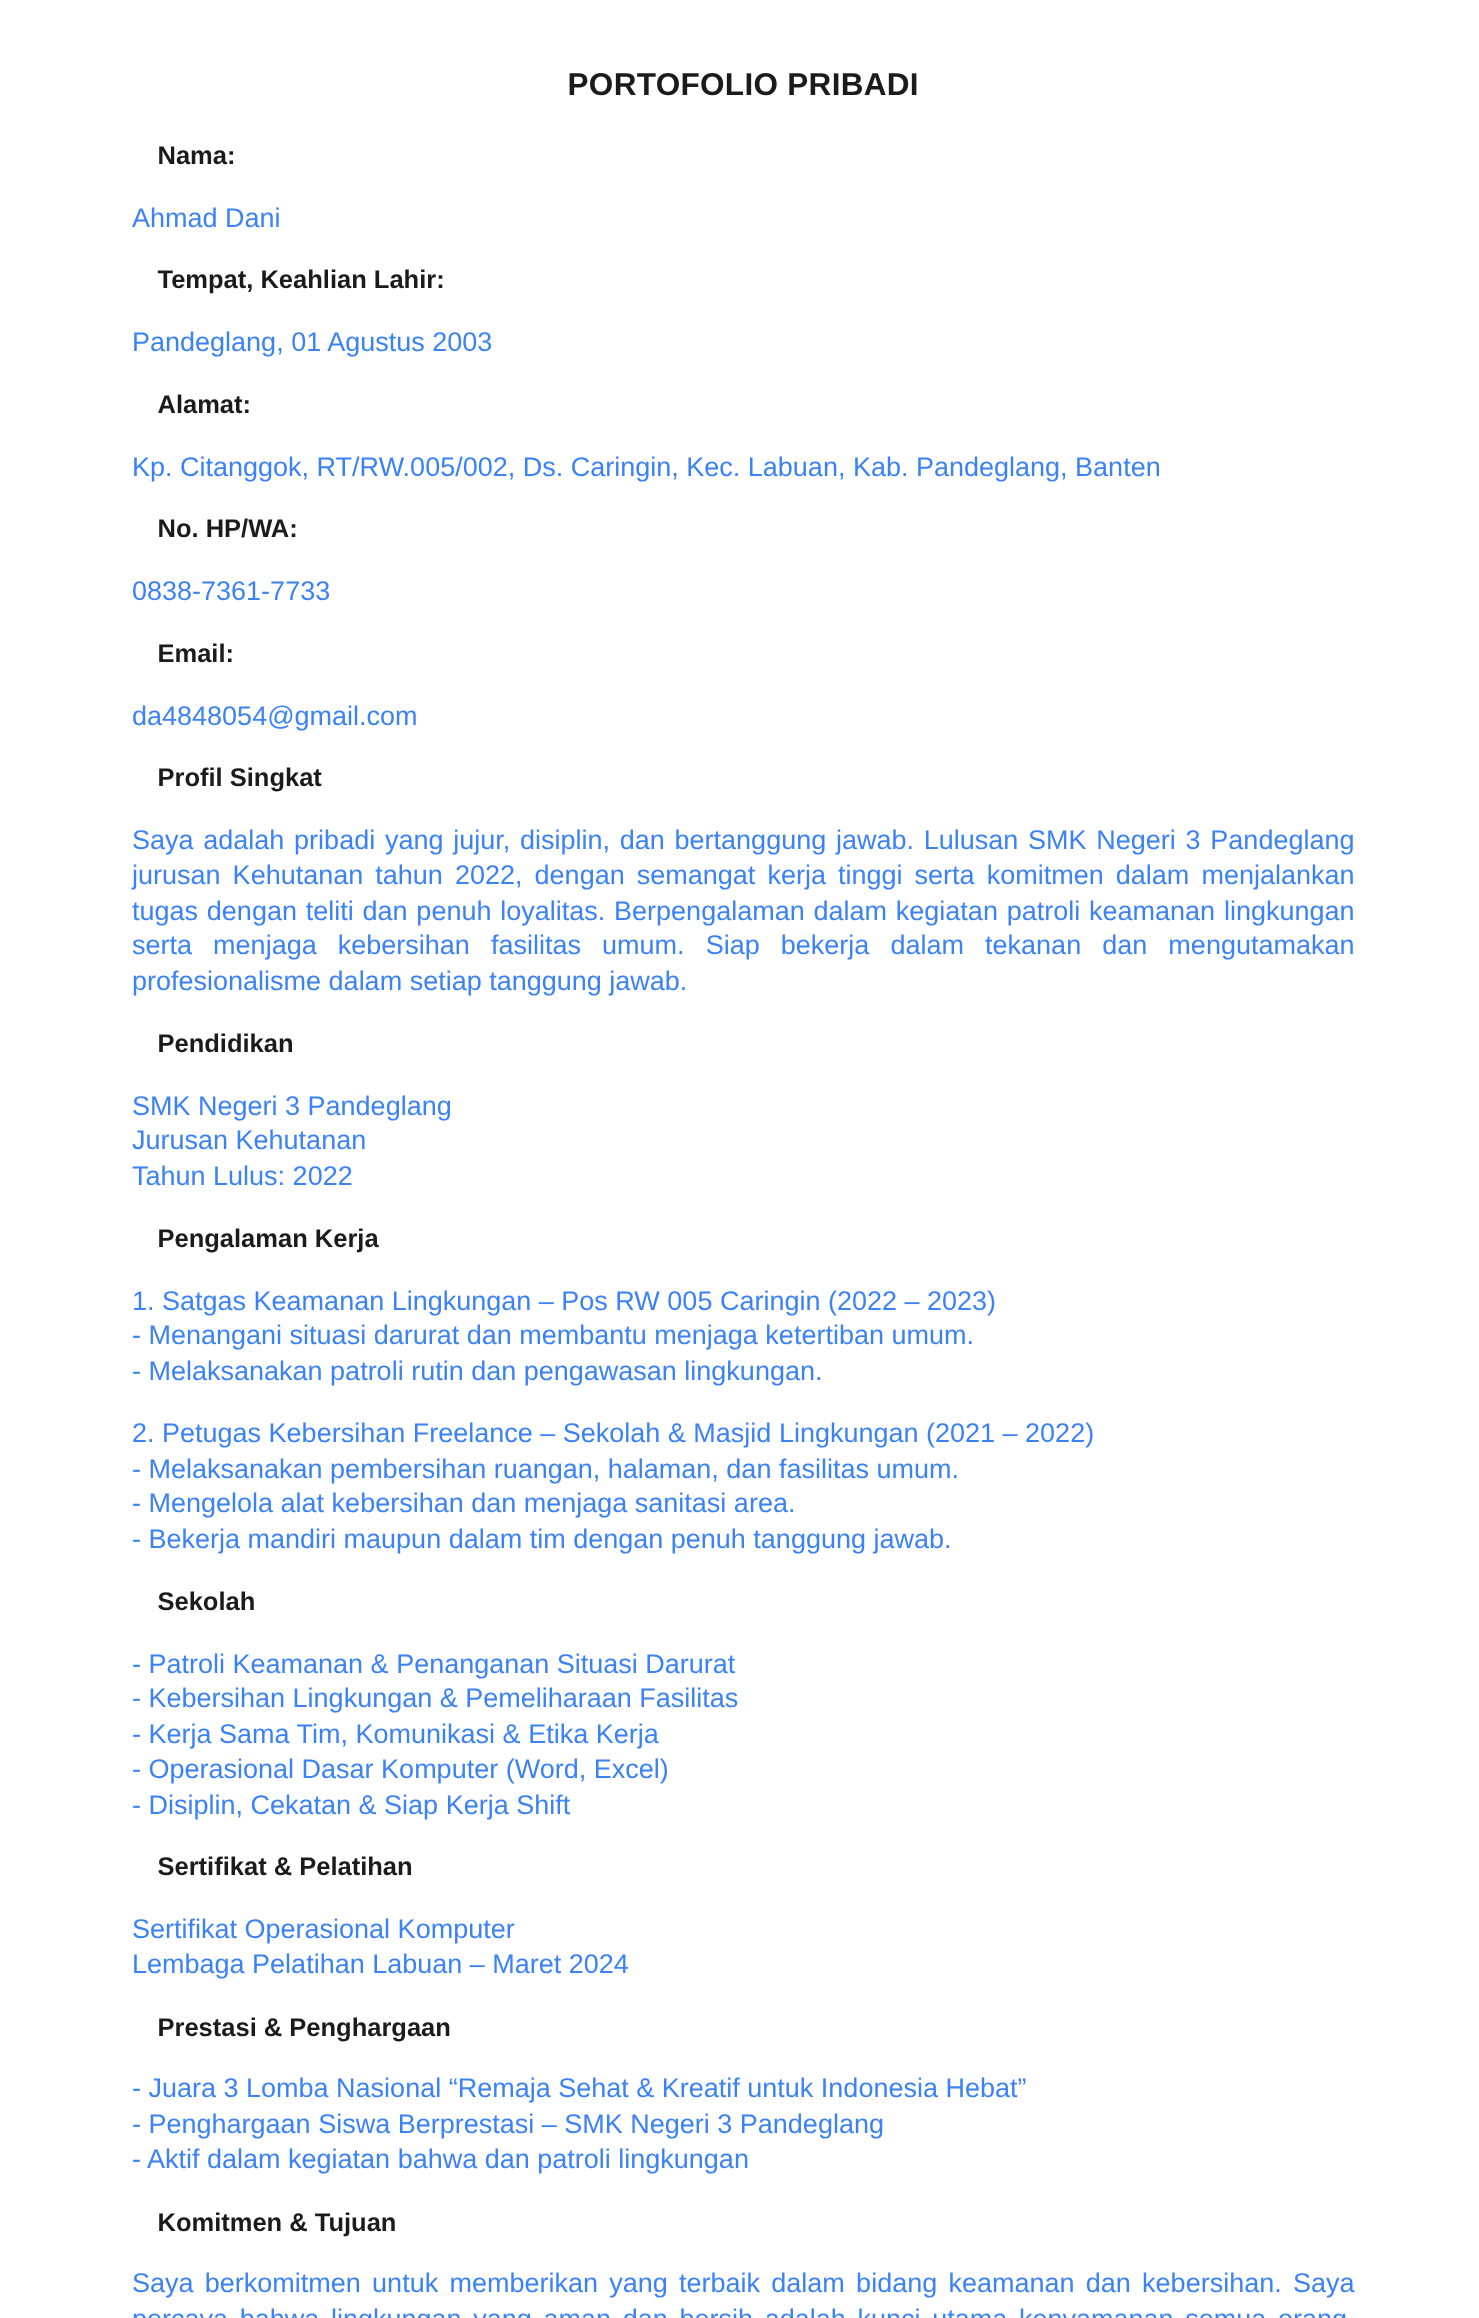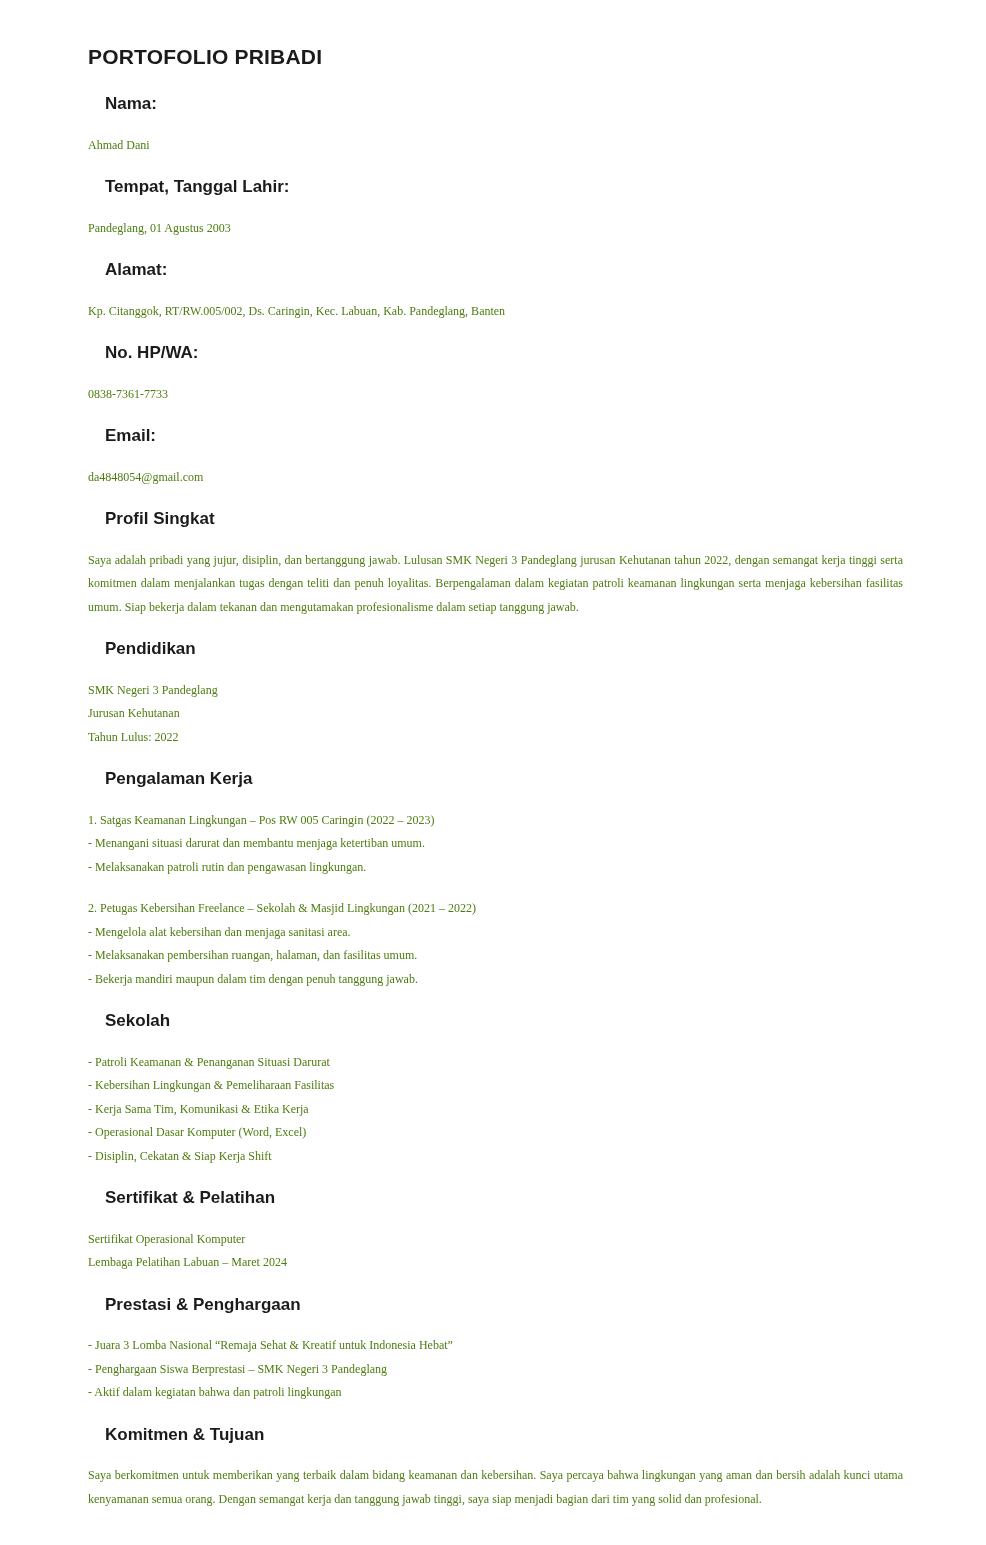--- a/index.html
+++ b/index.html
@@ -7,57 +7,56 @@
     background: #ffffff;
     font-family: "Liberation Sans", "DejaVu Sans", sans-serif;
   }
   .doc {
     width: 986px;
     min-height: 1545px;
     background: #ffffff;
     padding: 44px 83px 30px 88px;
   }
   .doc-title {
-    text-align: left;
+    text-align: center;
     font-size: 21px;
     font-weight: 700;
     color: #1b1b1b;
     letter-spacing: 0.2px;
     line-height: 26px;
     margin-bottom: 22px;
   }
   .heading {
     font-size: 17px;
     font-weight: 700;
     color: #1b1b1b;
     line-height: 23.5px;
     margin: 18px 17px;
   }
   .para, .line-block {
-    font-size: 12px;
-    color: #4d7c0f;
+    font-size: 18px;
+    color: #3b82f6;
     line-height: 23.5px;
     margin: 18px 0;
-    font-family: Liberation Serif, serif;
   }
   .justify { text-align: justify; }
   .line-block div { white-space: pre-wrap; }
   .job { margin: 18px 0; }
 </style>
 </head>
 <body>
 
 <div class="doc">
 
   <h1 class="doc-title">PORTOFOLIO PRIBADI</h1>
 
   <h2 class="heading">Nama:</h2>
   <p class="para">Ahmad Dani</p>
 
-  <h2 class="heading">Tempat, Tanggal Lahir:</h2>
+  <h2 class="heading">Tempat, Keahlian Lahir:</h2>
   <p class="para">Pandeglang, 01 Agustus 2003</p>
 
   <h2 class="heading">Alamat:</h2>
   <p class="para">Kp. Citanggok, RT/RW.005/002, Ds. Caringin, Kec. Labuan, Kab. Pandeglang, Banten</p>
 
   <h2 class="heading">No. HP/WA:</h2>
   <p class="para">0838-7361-7733</p>
 
   <h2 class="heading">Email:</h2>
   <p class="para">da4848054@gmail.com</p>
@@ -73,22 +72,22 @@
   </div>
 
   <h2 class="heading">Pengalaman Kerja</h2>
   <div class="line-block job">
     <div>1. Satgas Keamanan Lingkungan – Pos RW 005 Caringin (2022 – 2023)</div>
     <div>- Menangani situasi darurat dan membantu menjaga ketertiban umum.</div>
     <div>- Melaksanakan patroli rutin dan pengawasan lingkungan.</div>
   </div>
   <div class="line-block job">
     <div>2. Petugas Kebersihan Freelance – Sekolah &amp; Masjid Lingkungan (2021 – 2022)</div>
+    <div>- Melaksanakan pembersihan ruangan, halaman, dan fasilitas umum.</div>
     <div>- Mengelola alat kebersihan dan menjaga sanitasi area.</div>
-    <div>- Melaksanakan pembersihan ruangan, halaman, dan fasilitas umum.</div>
     <div>- Bekerja mandiri maupun dalam tim dengan penuh tanggung jawab.</div>
   </div>
 
   <h2 class="heading">Sekolah</h2>
   <div class="line-block">
     <div>- Patroli Keamanan &amp; Penanganan Situasi Darurat</div>
     <div>- Kebersihan Lingkungan &amp; Pemeliharaan Fasilitas</div>
     <div>- Kerja Sama Tim, Komunikasi &amp; Etika Kerja</div>
     <div>- Operasional Dasar Komputer (Word, Excel)</div>
     <div>- Disiplin, Cekatan &amp; Siap Kerja Shift</div>

